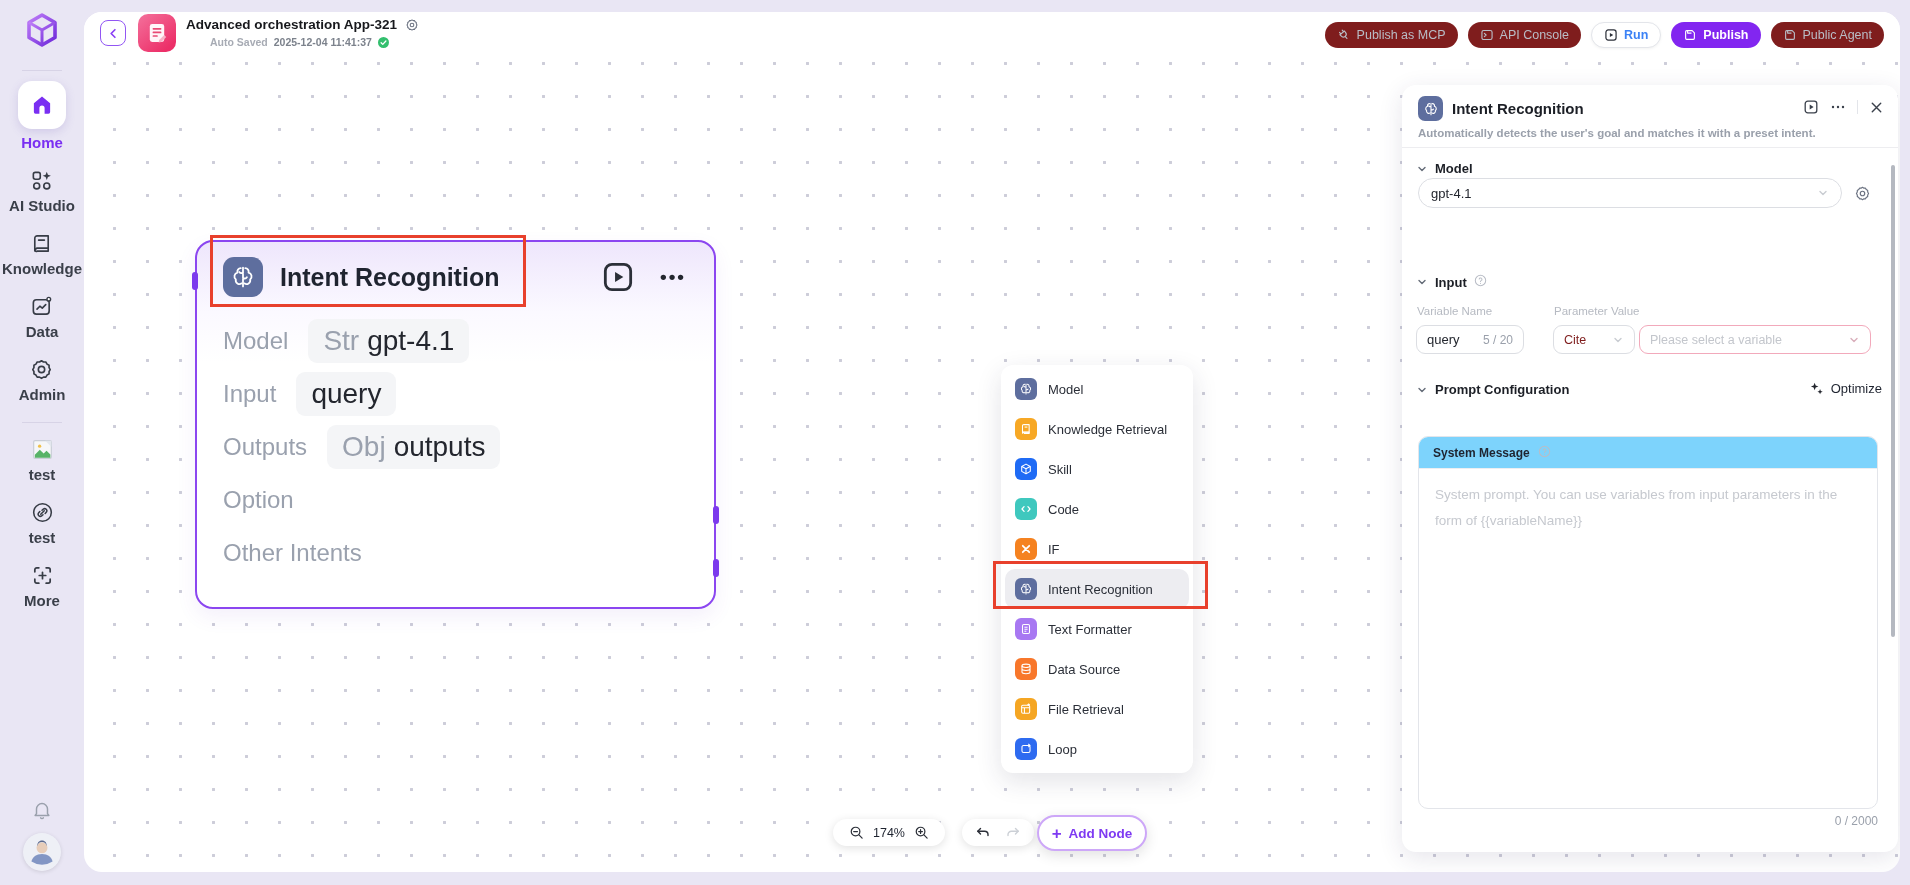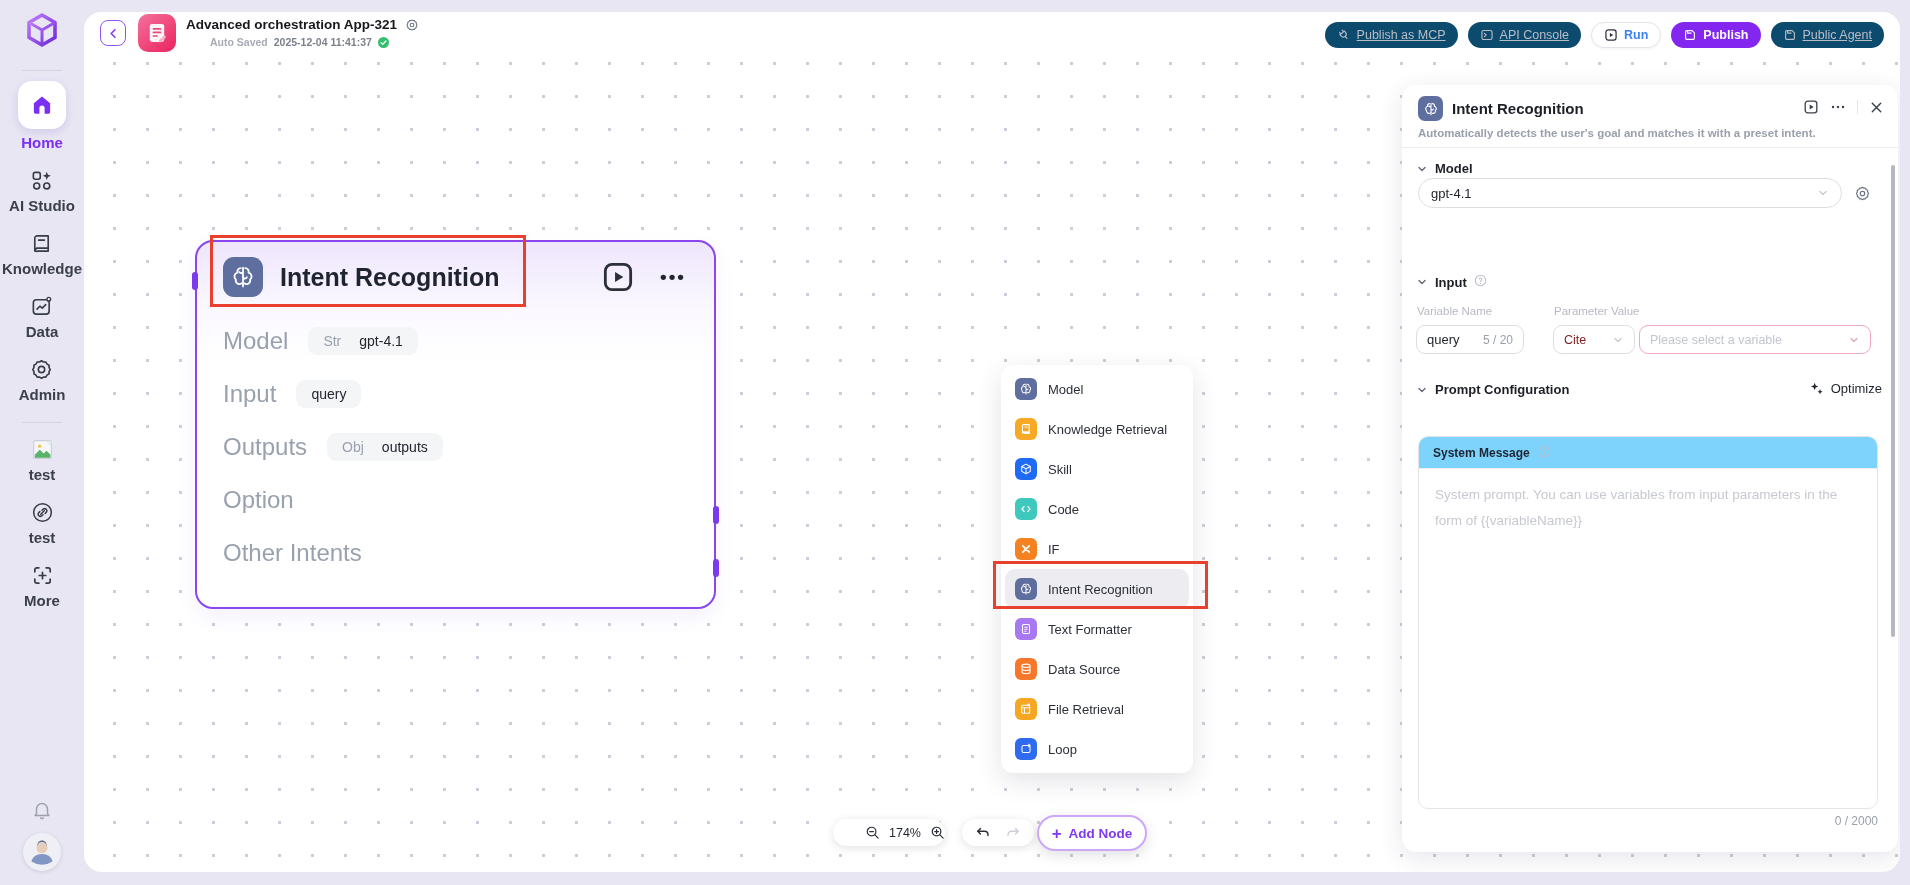--- a/index.html
+++ b/index.html
@@ -35,37 +35,37 @@
   .app-title-row{display:flex;align-items:center;gap:8px;}
   .app-title{font-size:13.5px;font-weight:700;color:#17181c;}
   .title-gear svg{width:14px;height:14px;display:block;cursor:pointer;}
   .subtitle-row{display:flex;align-items:center;gap:6px;margin-top:4px;margin-left:24px;}
   .autosave{font-size:10.5px;font-weight:700;color:#a7abb4;}
   .save-time{font-size:10.5px;font-weight:700;color:#7c828c;}
   .check svg{width:11px;height:11px;display:block;}
   .top-actions{position:absolute;right:16px;top:10px;display:flex;align-items:center;gap:10px;}
   .tbtn{height:26px;display:flex;align-items:center;gap:6px;padding:0 12px;border-radius:13px;font-size:12.5px;cursor:pointer;white-space:nowrap;box-sizing:border-box;}
   .tbtn svg{width:14px;height:14px;}
-  .tbtn.gray{background:#0c4a6e;color:#b9bdc6;text-decoration:underline;}
+  .tbtn.gray{background:#7f1d1d;color:#b9bdc6;}
   .tbtn.run{background:#fff;border:1px solid #e3e5ea;color:#3b82f6;font-weight:600;box-shadow:0 1px 3px rgba(0,0,0,.05);}
   .tbtn.primary{background:#8226f0;color:#fff;font-weight:600;}
 
   
   .node{position:absolute;left:111px;top:228px;width:521px;height:369px;border:2px solid #8b46f0;border-radius:18px;background:linear-gradient(180deg,#eee6fc 0%,#fbf9ff 70px,#ffffff 120px);box-sizing:border-box;z-index:6;box-shadow:0 8px 20px rgba(110,70,210,.08);}
   .node-header{display:flex;align-items:center;padding:15px 22px 0 26px;}
   .node-brain{width:40px;height:40px;border-radius:11px;background:#5e6e9e;display:flex;align-items:center;justify-content:center;flex:none;}
   .node-brain svg{width:26px;height:26px;}
   .node-title{font-size:25px;font-weight:700;color:#1f2430;margin-left:17px;flex:1;}
   .node-play{width:36px;height:36px;display:flex;align-items:center;justify-content:center;cursor:pointer;}
   .node-play svg{width:32px;height:32px;}
   .node-dots{font-size:19px;letter-spacing:2px;color:#23262e;margin-left:24px;margin-right:6px;cursor:pointer;font-weight:700;}
   .node-body{padding:22px 30px 0 26px;}
   .node-row{height:44px;margin-bottom:9px;display:flex;align-items:center;}
   .nr-label{font-size:24px;color:#9aa1ae;}
-  .chip{margin-left:20px;background:#f4f5f7;border-radius:9px;padding:6px 15px;font-size:14px;display:inline-flex;gap:18px;align-items:center;}
+  .chip{margin-left:20px;background:#f4f5f7;border-radius:9px;padding:6px 15px;font-size:28px;display:inline-flex;gap:8px;align-items:center;}
   .chip-pre{color:#9aa1ae;}
   .chip-val{color:#23262e;font-weight:500;}
   .handle{position:absolute;width:6px;height:18px;background:#7c3aed;border-radius:3px;z-index:7;}
   .handle-in{left:-5px;top:30px;}
   .handle-out-1{right:-5px;top:264px;}
   .handle-out-2{right:-5px;top:317px;}
 
   
   .anno{position:absolute;border:3px solid #e8402c;box-sizing:border-box;z-index:20;pointer-events:none;}
   .anno1{left:126px;top:223px;width:316px;height:72px;}
@@ -73,21 +73,21 @@
 
   
   .menu{position:absolute;left:917px;top:353px;width:192px;background:#fff;border-radius:12px;box-shadow:0 8px 26px rgba(40,40,70,.13);padding:4px 0;z-index:8;box-sizing:border-box;}
   .menu-item{height:40px;display:flex;align-items:center;gap:11px;padding:0 10px;margin:0 4px;border-radius:10px;font-size:13px;color:#2b2f38;cursor:pointer;}
   .menu-item.hl{background:#ededf1;}
   .menu-ic{width:22px;height:22px;border-radius:6px;display:flex;align-items:center;justify-content:center;flex:none;}
   .menu-ic svg{width:14px;height:14px;}
 
   
   .pill{position:absolute;background:#fff;border-radius:14px;box-shadow:0 2px 10px rgba(0,0,0,.12);display:flex;align-items:center;justify-content:center;z-index:9;box-sizing:border-box;}
-  .zoom-pill{left:749px;top:807px;width:112px;height:27px;gap:9px;justify-content:flex-end;}
+  .zoom-pill{left:749px;top:807px;width:112px;height:27px;gap:9px;}
   .zoom-pill svg{width:15px;height:15px;cursor:pointer;}
   .zoom-val{font-size:12.5px;color:#1f2430;font-weight:500;}
   .undo-pill{left:878px;top:807px;width:72px;height:27px;gap:14px;}
   .undo-pill svg{width:16px;height:16px;cursor:pointer;}
   .add-node{left:953px;top:803px;width:110px;height:36px;border-radius:18px;border:2px solid #cda7f8;background:#fff;gap:7px;cursor:pointer;box-shadow:0 4px 14px rgba(0,0,0,.12);}
   .add-plus{font-size:17px;color:#7e3af2;font-weight:600;line-height:1;}
   .add-label{font-size:13.5px;color:#7e3af2;font-weight:600;}
 
   
   .panel{position:absolute;top:73px;right:2px;width:496px;height:767px;background:#fff;border-radius:14px;box-shadow:0 6px 24px rgba(50,40,90,.12);z-index:10;box-sizing:border-box;}

